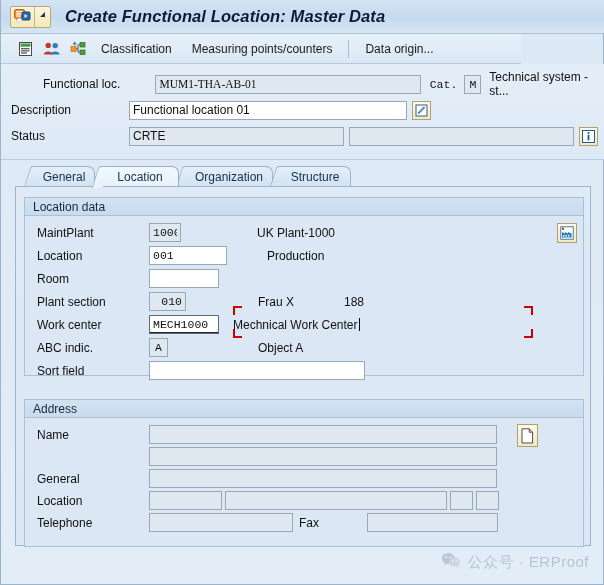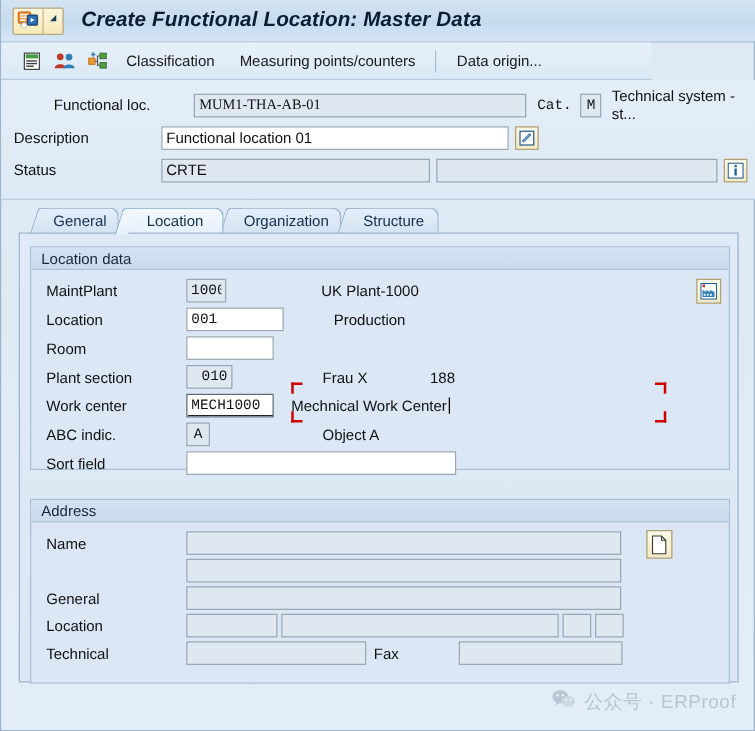--- a/index.html
+++ b/index.html
@@ -378,21 +378,21 @@
 
       <div class="frow" style="left:12px; top:90px;">
         <span class="flabel" style="width:112px;">Location</span>
         <input class="inp ro" style="width: 73px;" value="">
         <input class="inp ro" style="width: 222px; margin-left: 3px;">
         <input class="inp ro" style="width: 23px; margin-left: 3px;">
         <input class="inp ro" style="width: 23px; margin-left: 3px;">
       </div>
 
       <div class="frow" style="left:12px; top:112px;">
-        <span class="flabel" style="width:112px;">Technical</span>
+        <span class="flabel" style="width:112px;">Telephone</span>
         <input class="inp ro" style="width: 144px;" value="">
         <span class="flabel" style="width:74px; padding-left:6px;">Fax</span>
         <input class="inp ro" style="width: 131px;" value="">
       </div>
     </div>
   </div>
 
   <div class="watermark">
     <span>
       <svg width="20" height="17" viewBox="0 0 20 17">

